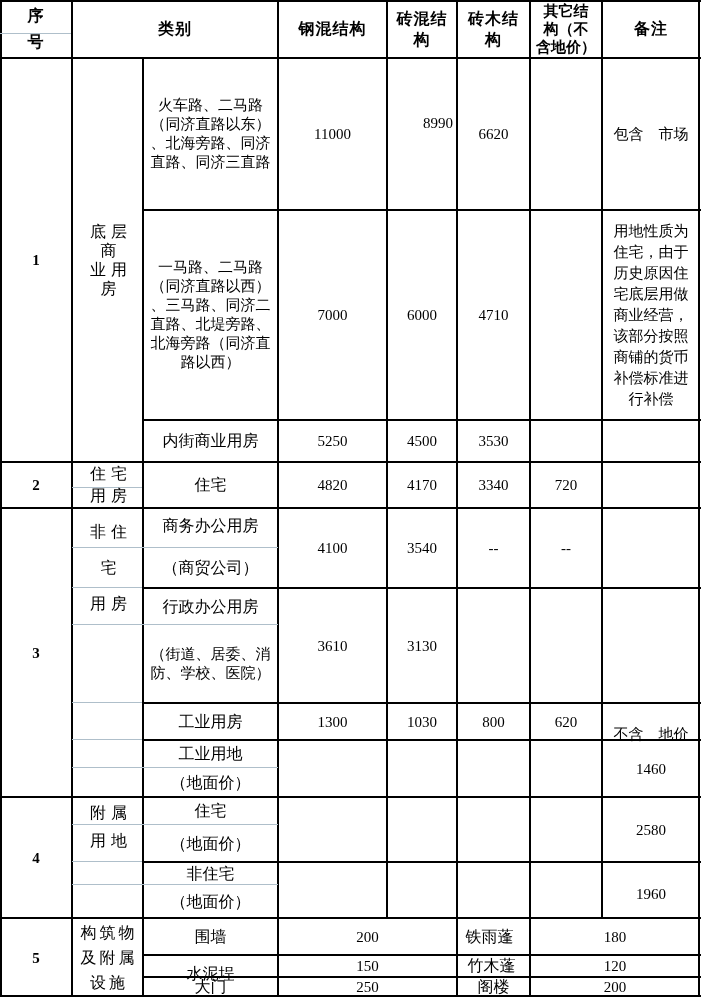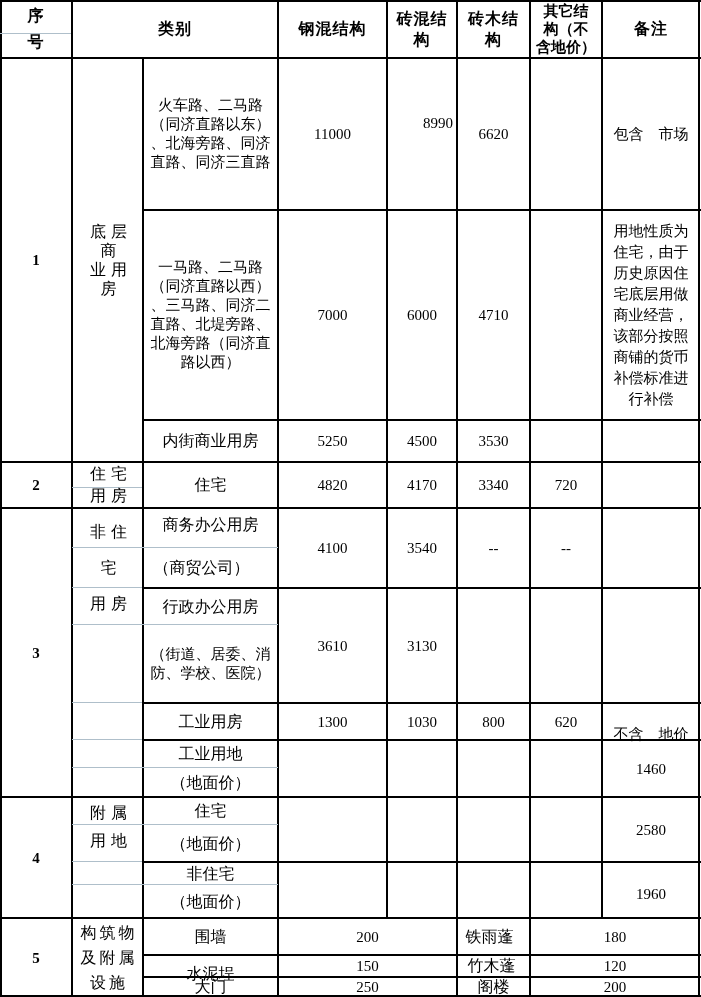--- a/index.html
+++ b/index.html
@@ -118,22 +118,22 @@
   <div class="cell" style="left:143px;top:462px;width:135px;height:46px;">住宅</div>
   <div class="cell num" style="left:278px;top:462px;width:109px;height:46px;">4820</div>
   <div class="cell num" style="left:387px;top:462px;width:70px;height:46px;">4170</div>
   <div class="cell num" style="left:457px;top:462px;width:73px;height:46px;">3340</div>
   <div class="cell num" style="left:530px;top:462px;width:72px;height:46px;">720</div>
 
   <div class="cell serial" style="left:0;top:508px;width:72px;height:289px;">3</div>
   <div class="cell ls topal" style="left:72px;top:508px;width:71px;height:289px;line-height:36px;padding-top:6px;">非住宅
 用房</div>
 
-  <div class="cell" style="left:143px;top:508px;width:135px;height:36px;font-family:Liberation Mono, monospace;">商务办公用房</div>
-  <div class="cell" style="left:134px;top:548px;width:135px;height:40px;">（商贸公司）</div>
+  <div class="cell" style="left:143px;top:508px;width:135px;height:36px;">商务办公用房</div>
+  <div class="cell" style="left:143px;top:548px;width:135px;height:40px;">（商贸公司）</div>
   <div class="cell num" style="left:278px;top:508px;width:109px;height:80px;">4100</div>
   <div class="cell num" style="left:387px;top:508px;width:70px;height:80px;">3540</div>
   <div class="cell num" style="left:457px;top:508px;width:73px;height:80px;">--</div>
   <div class="cell num" style="left:530px;top:508px;width:72px;height:80px;">--</div>
 
   <div class="cell" style="left:143px;top:588px;width:135px;height:37px;">行政办公用房</div>
   <div class="cell" style="left:143px;top:625px;width:135px;height:78px;font-size:15px;line-height:19px;">（街道、居委、消
 防、学校、医院）</div>
   <div class="cell num" style="left:278px;top:588px;width:109px;height:115px;">3610</div>
   <div class="cell num" style="left:387px;top:588px;width:70px;height:115px;">3130</div>

